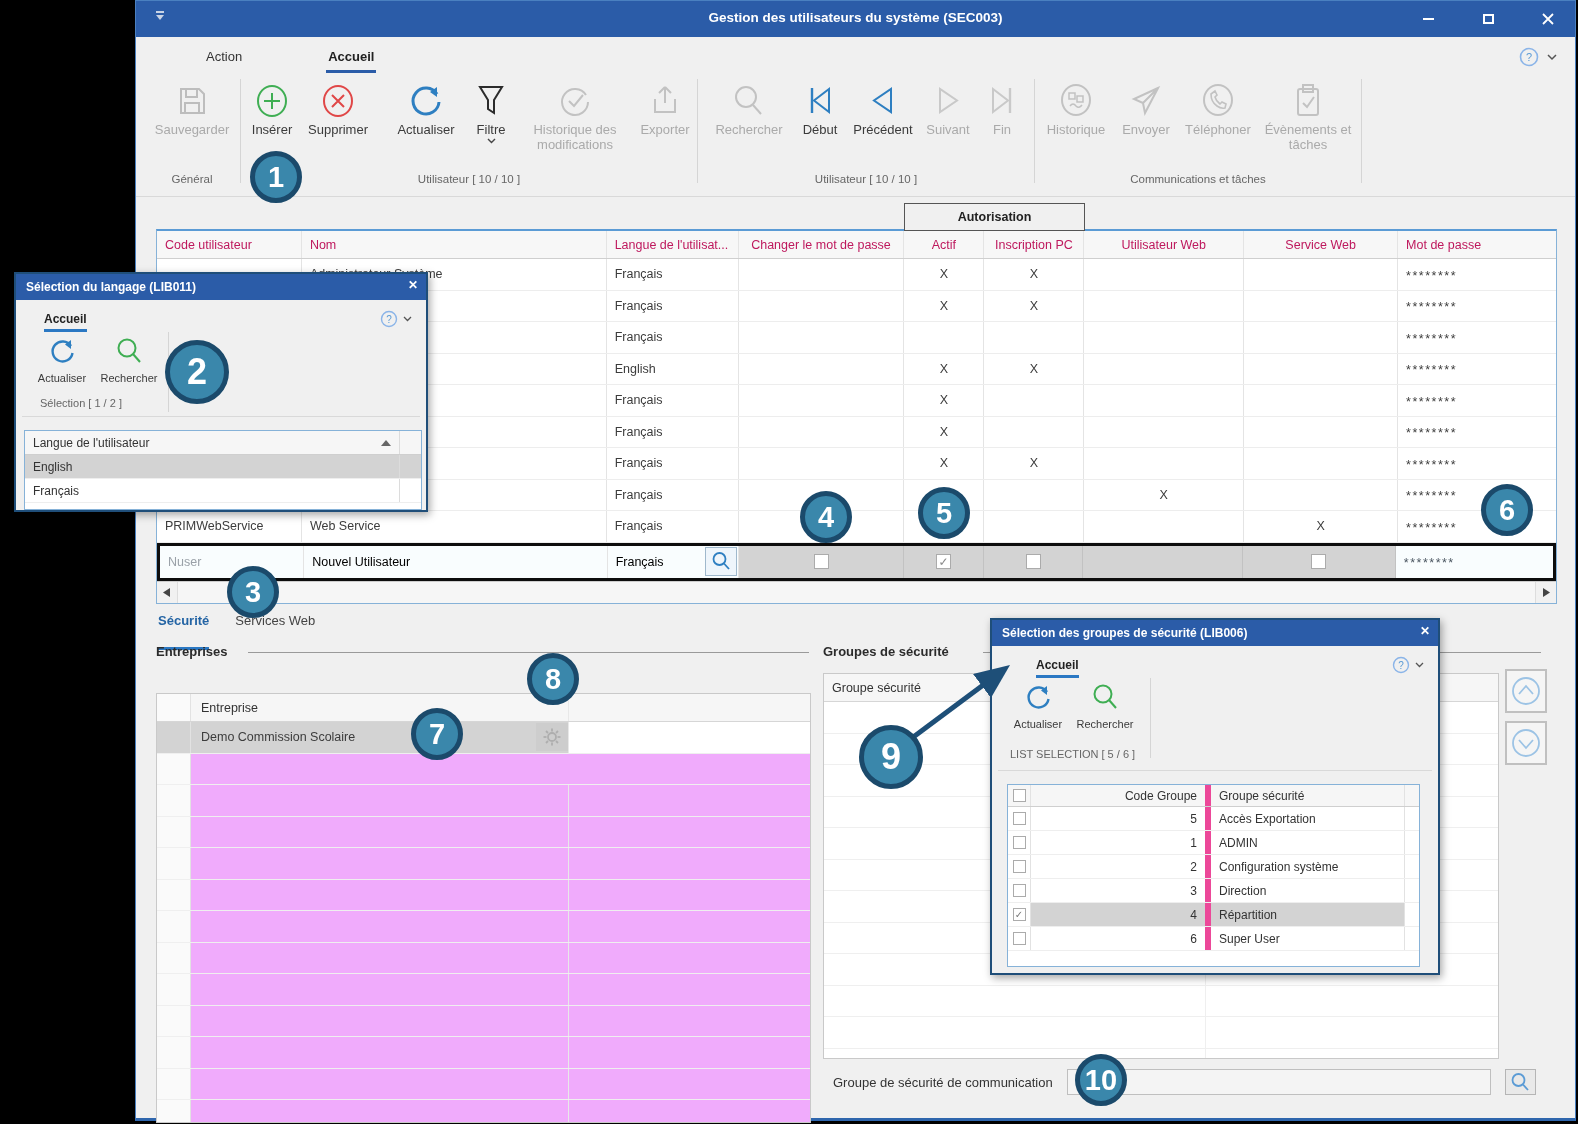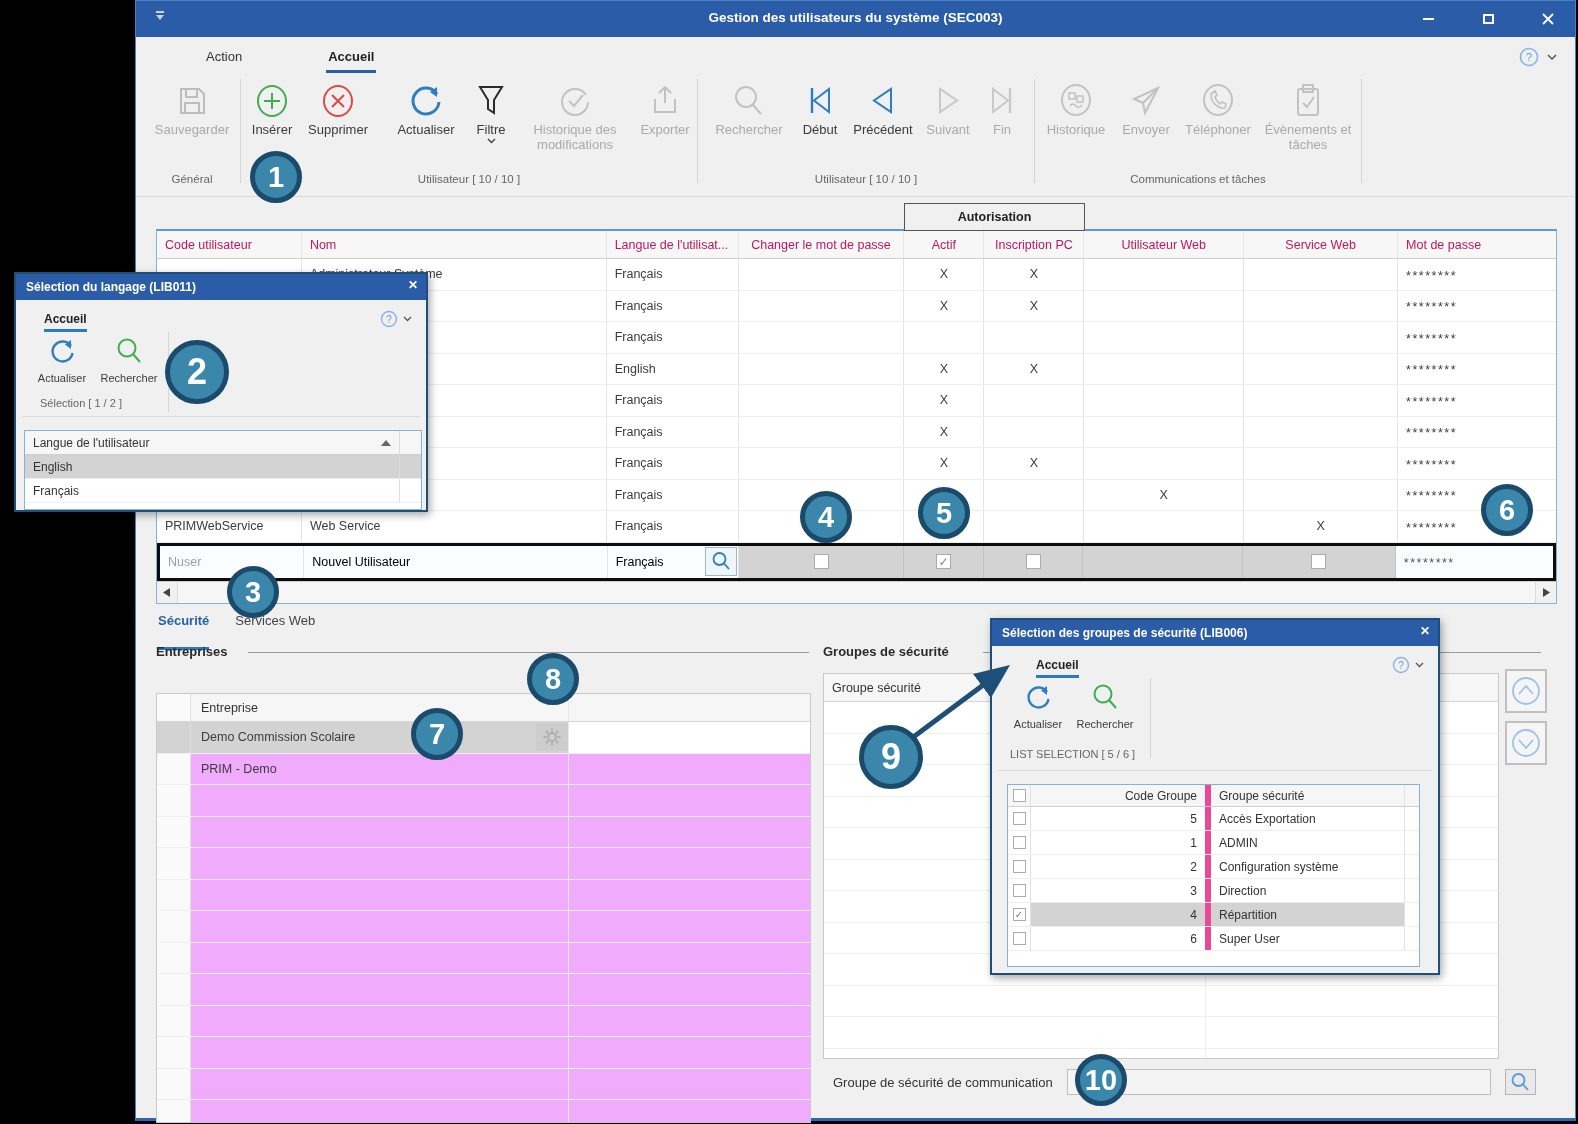--- a/index.html
+++ b/index.html
@@ -536,21 +536,20 @@
                 <path d="M17 5 L15 7"></path>
                 <path d="M5 17 L7 15"></path>
                 <path d="M17 17 L15 15"></path>
               </g>
             </svg>
         </span>
       </div>
     </div>
     <div class="erow">
         <div class="e-sel"></div>
-        <div class="e-name">PRIM - Demo</div>
       </div>
     <div class="erow">
         <div class="e-sel"></div>
         <div class="e-name"></div>
       </div>
     <div class="erow">
         <div class="e-sel"></div>
         <div class="e-name"></div>
       </div>
     <div class="erow">

